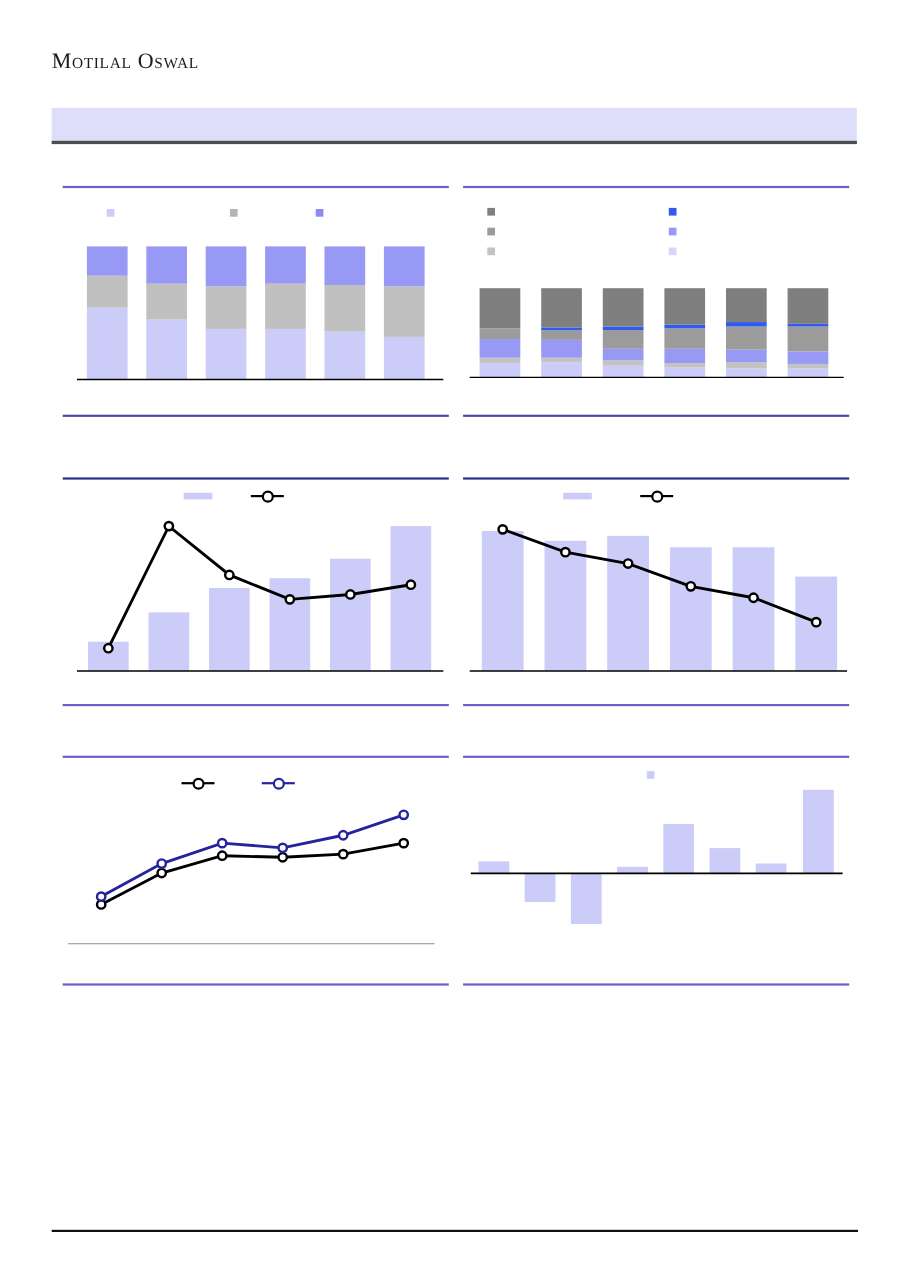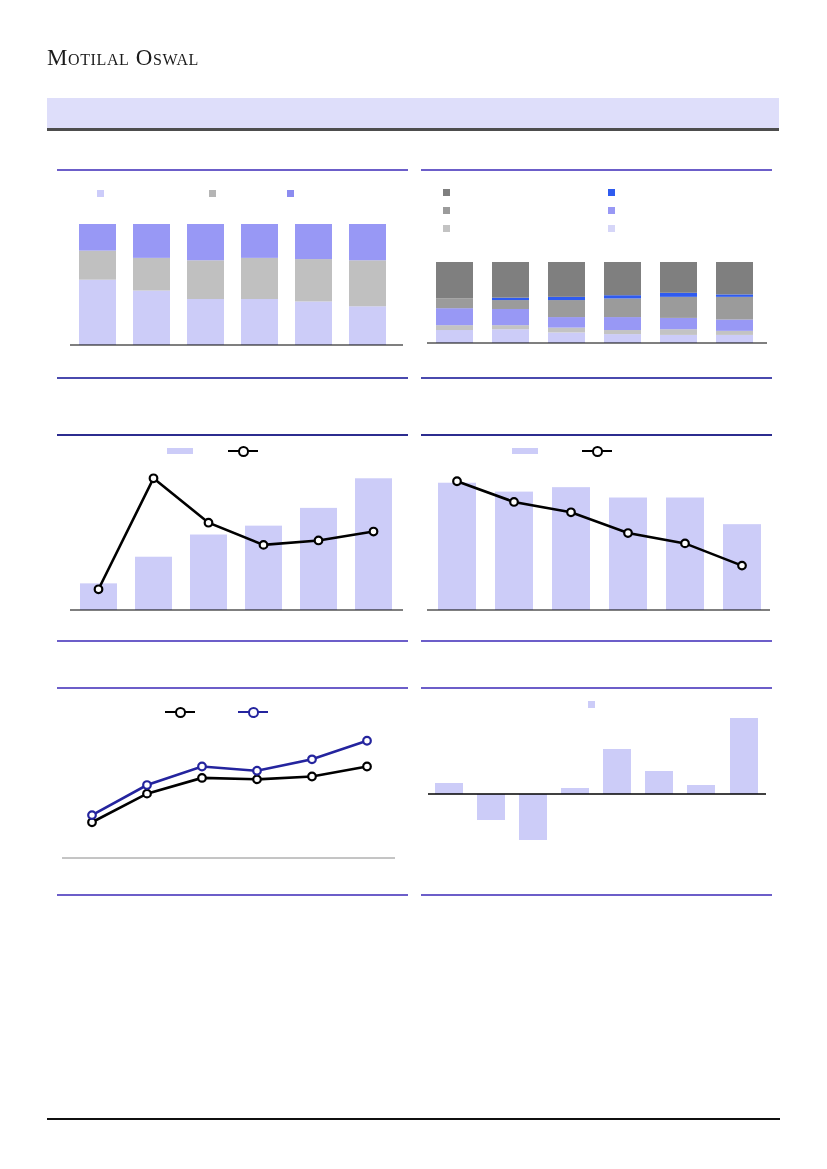--- a/index.html
+++ b/index.html
@@ -1,18 +1,18 @@
 <!DOCTYPE html>
 <html><head>
 <meta charset="utf-8">
 <style>
   html,body{margin:0;padding:0;background:#ffffff;}
   .page{position:relative;width:827px;height:1169px;background:#ffffff;overflow:hidden;
         font-family:"Liberation Serif", serif;}
-  .logo{position:absolute;left:47px;top:45px;font-size:23px;font-variant:small-caps;
+  .logo{position:absolute;left:47px;top:45px;font-size:20px;font-variant:small-caps;
         letter-spacing:0.6px;color:#1b1b1b;}
   .banner{position:absolute;left:47px;top:98px;width:732px;height:30px;background:#dedefa;
         border-bottom:3px solid #4d4d4d;}
   .plot{position:absolute;}
   .rule{position:absolute;height:2px;}
   .sw{position:absolute;}
   .legend-bar{position:absolute;}
   .lm{position:absolute;height:11px;}
   .lm-line{position:absolute;left:0;right:0;top:4px;height:2px;}
   .lm-dot{position:absolute;left:50%;top:0;width:7px;height:7px;margin-left:-5px;

